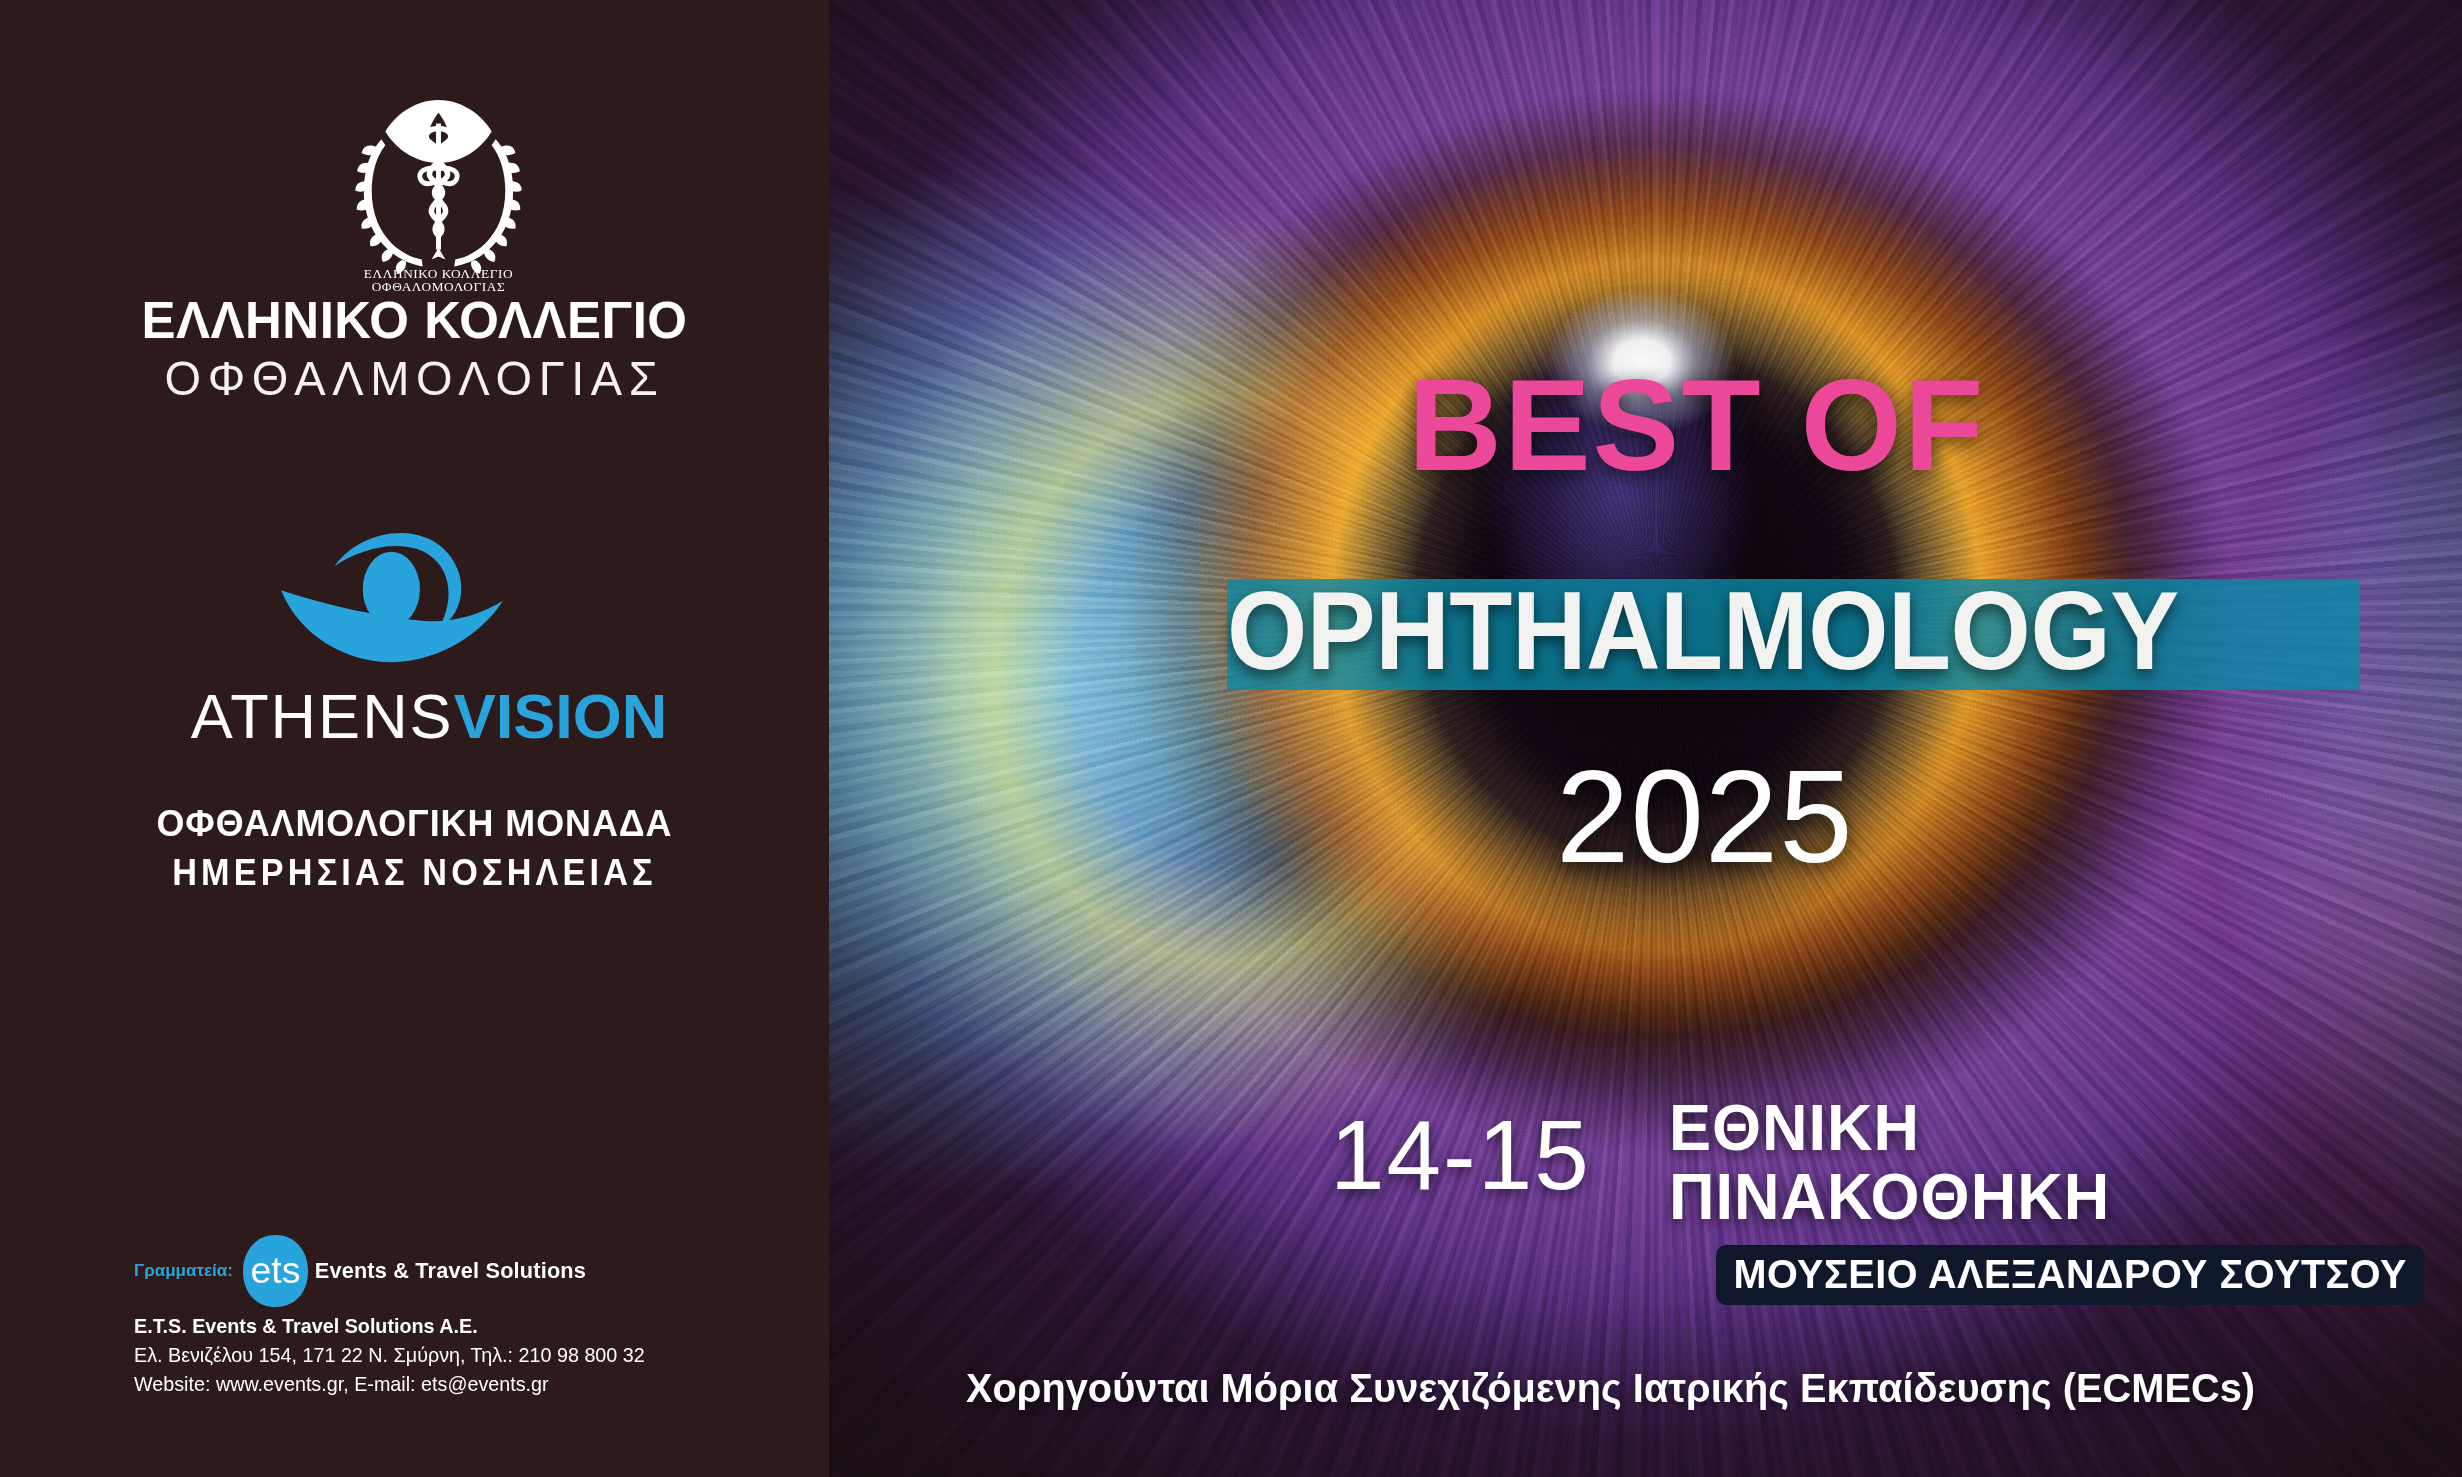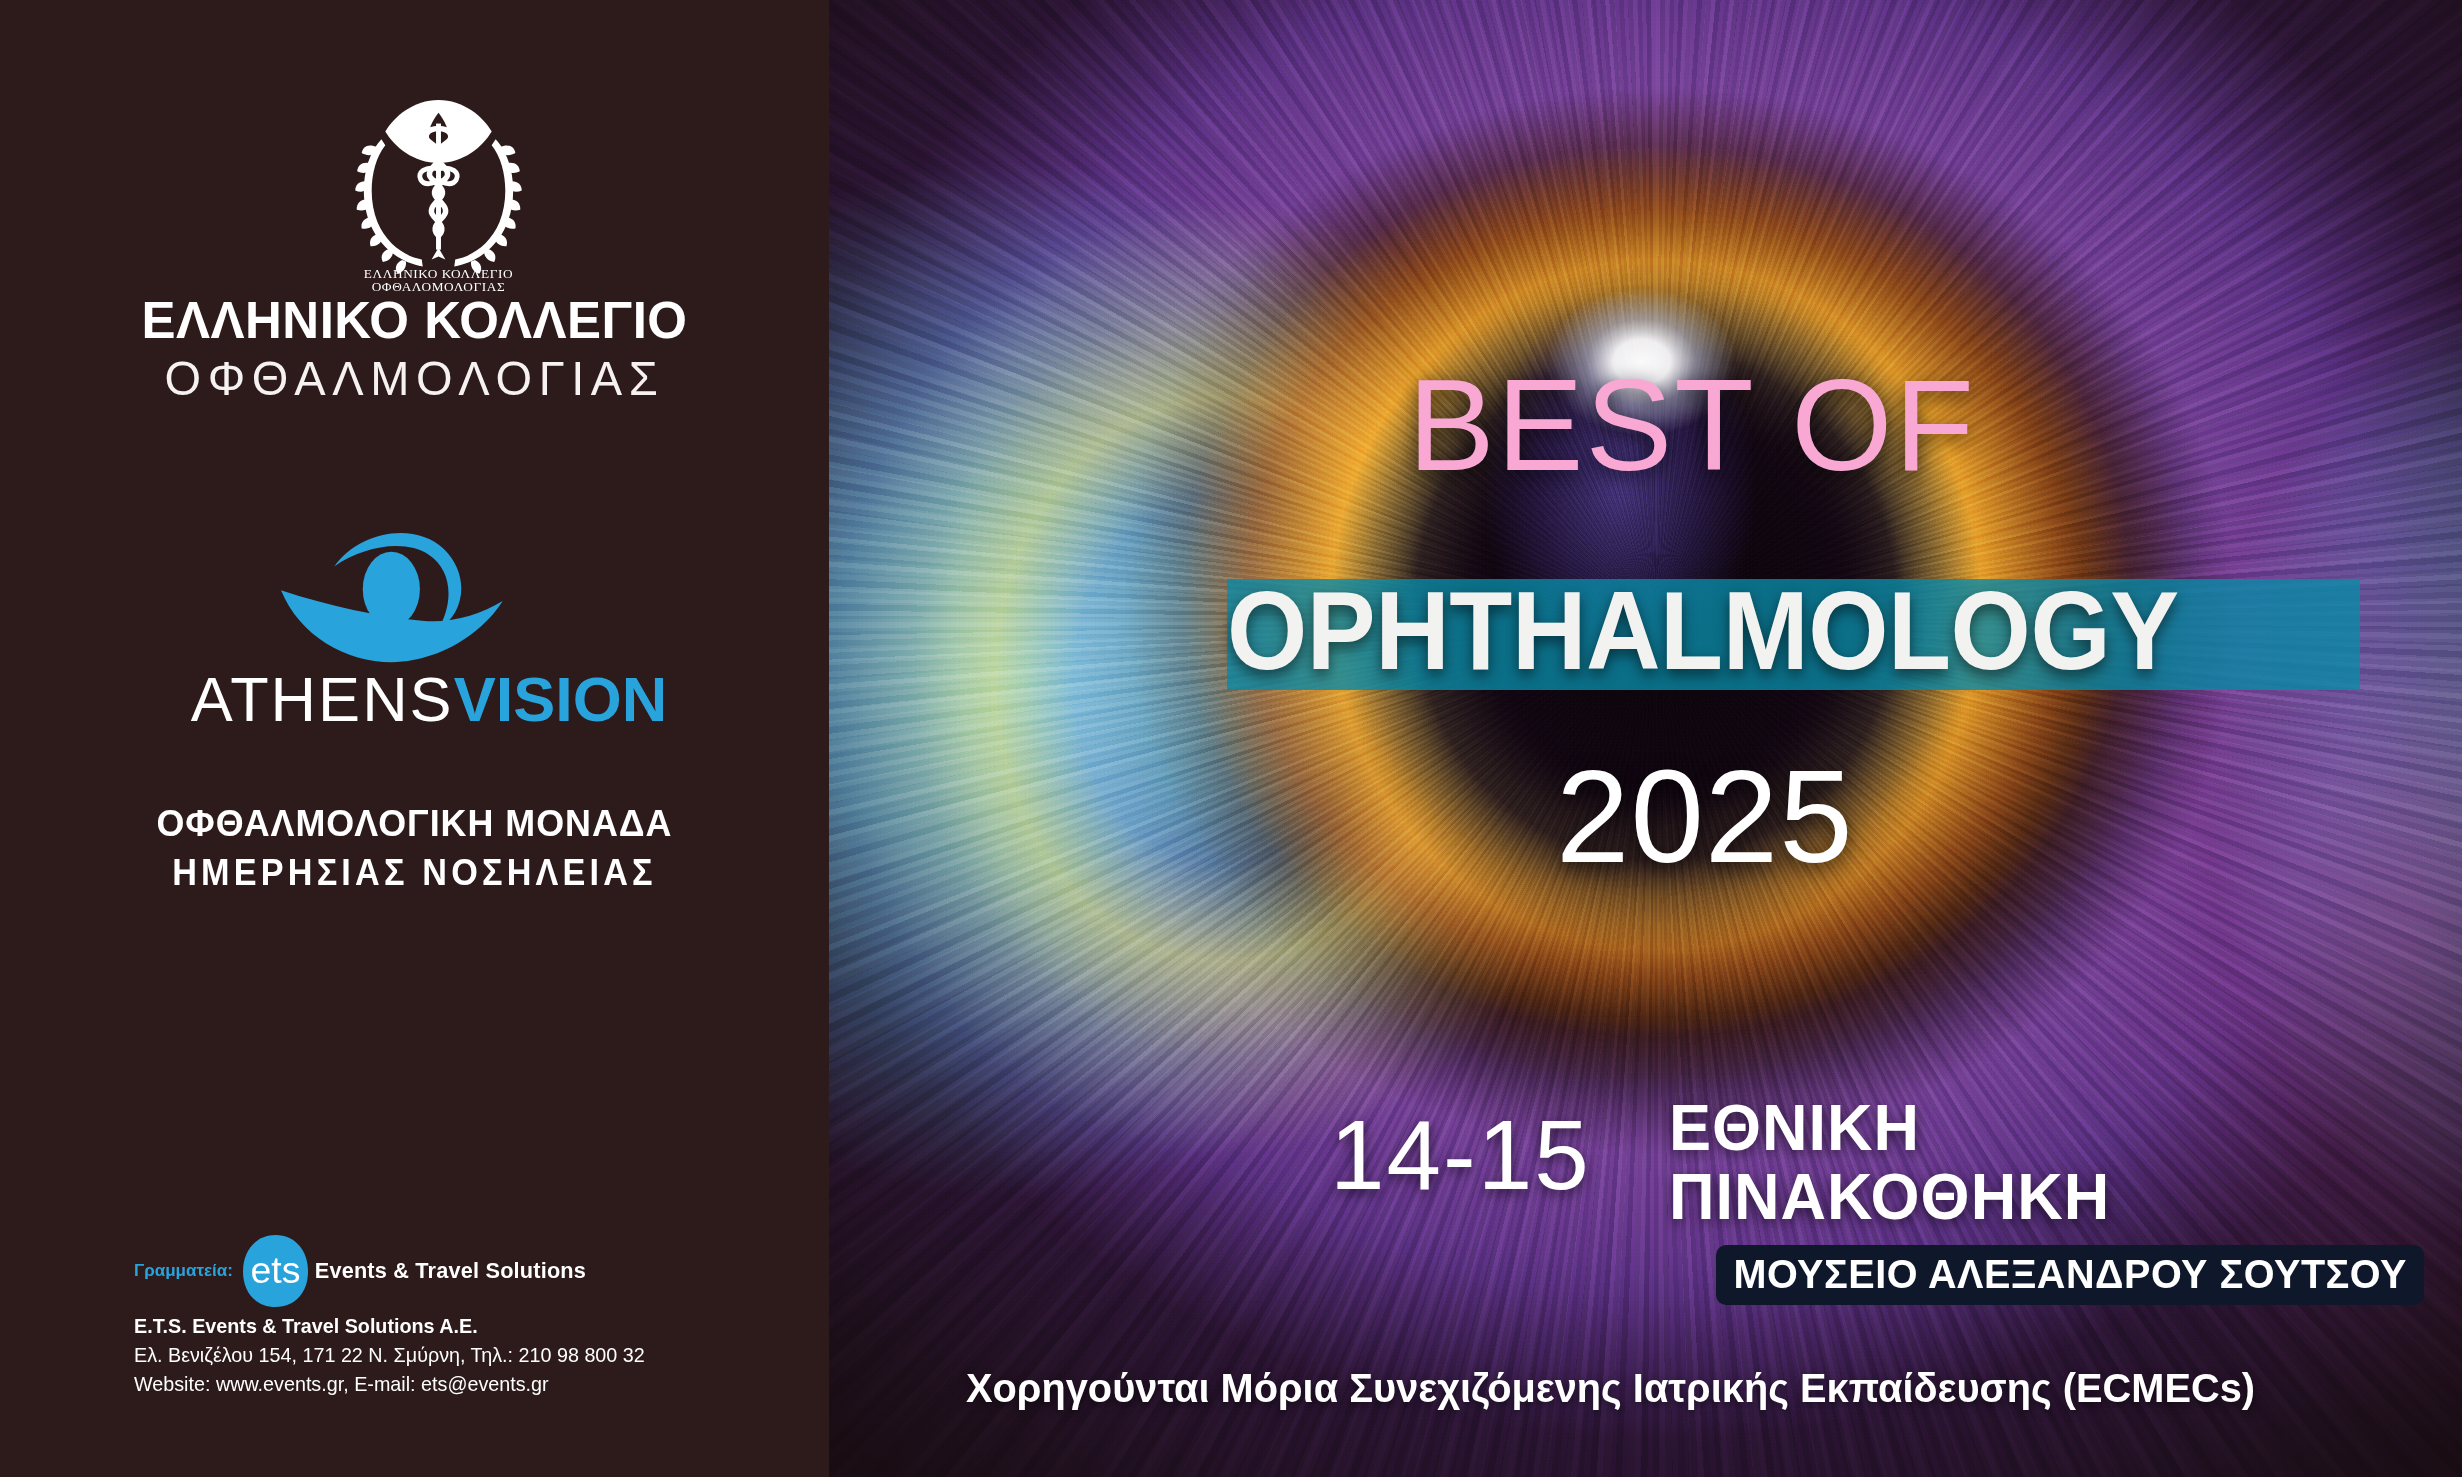--- a/index.html
+++ b/index.html
@@ -44,21 +44,21 @@
   }
 
   
   .av-mark{
     position:absolute;left:281px;top:527px;
     width:266px;height:148px;
   }
   .av-mark svg{width:100%;height:100%;display:block;}
 
   .av-word{
-    position:absolute;left:0;top:668px;width:829px;
+    position:absolute;left:0;top:685px;width:829px;
     text-align:center;white-space:nowrap;
     font-size:63px;line-height:1;padding-left:29px;
   }
   .av-word .athens{color:#ffffff;font-weight:300;letter-spacing:2px;}
   .av-word .vision{color:#29A3DC;font-weight:bold;letter-spacing:0px;}
 
   .av-sub1{
     position:absolute;left:0;top:803px;width:829px;
     text-align:center;color:#ffffff;
     font-weight:bold;font-size:37px;letter-spacing:1px;
@@ -222,21 +222,21 @@
       radial-gradient(circle at 20% 30%, rgba(255,255,255,0.05) 0 0.5px, transparent 0.5px),
       radial-gradient(circle at 70% 60%, rgba(0,0,0,0.06) 0 0.5px, transparent 0.5px);
     background-size:3.4px 3.4px, 4.4px 4.4px;
     opacity:0.55;
   }
 
   
   .hl-best{
     position:absolute;left:1408px;top:362px;
     width:739px;text-align:left;
-    color:#f9a8d4;font-weight:400;font-size:130px;
+    color:#ec4899;font-weight:700;font-size:130px;
     line-height:0.98;letter-spacing:2px;white-space:nowrap;
     text-shadow:0 4.9px 18.7px rgba(0,0,0,0.62);
     z-index:12;
   }
   .hl-oph-band{
     position:absolute;left:1227px;top:579px;
     width:1133px;height:111px;
     background:rgba(10,138,166,0.80);
     z-index:10;
   }

